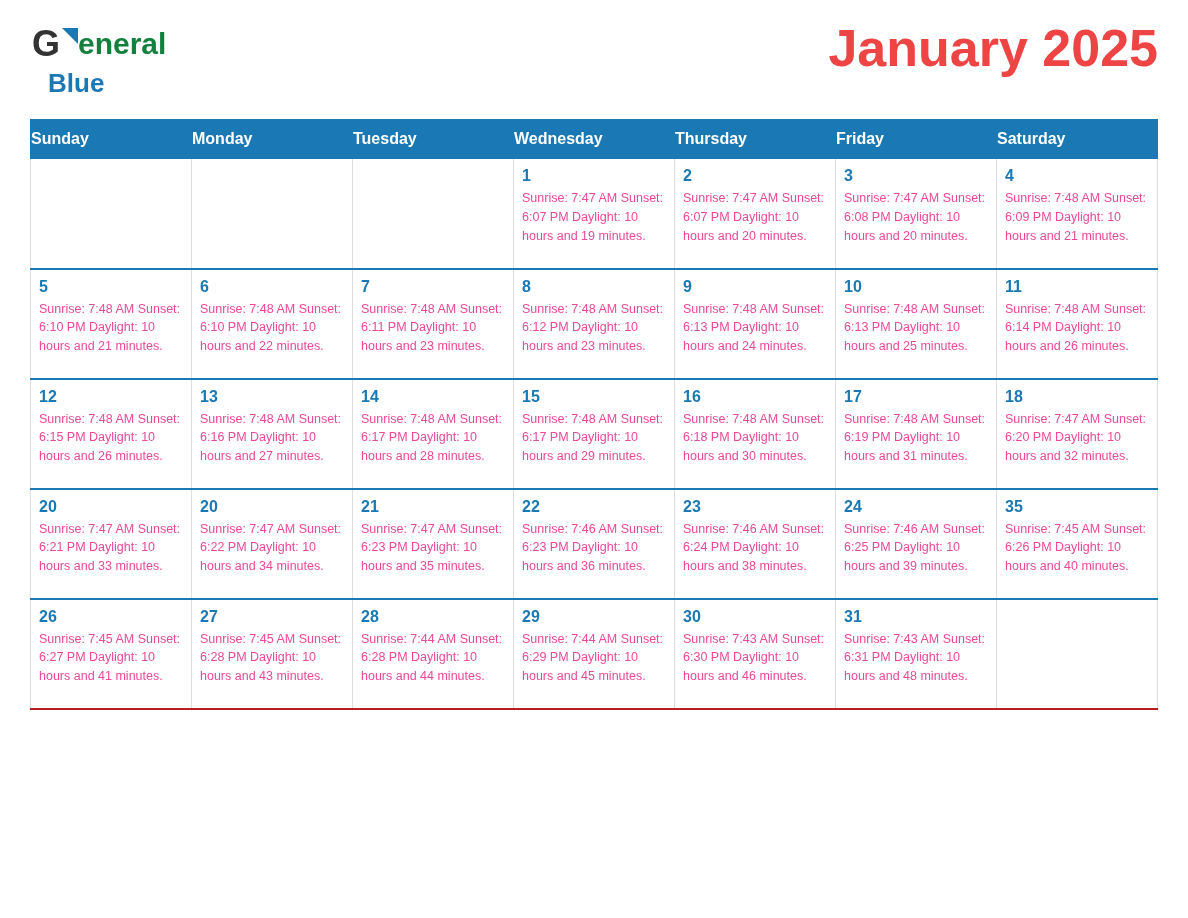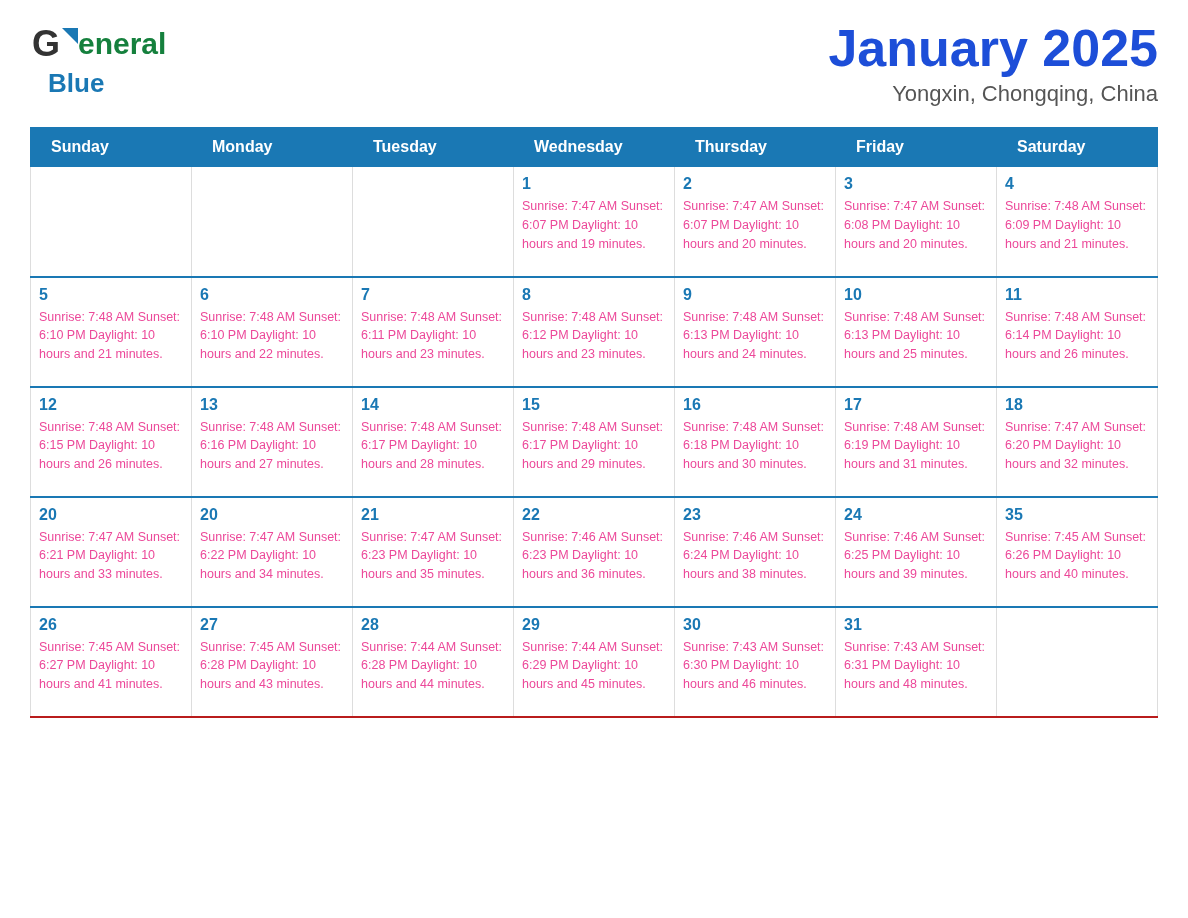--- a/index.html
+++ b/index.html
@@ -20,40 +20,40 @@
       display: flex;
       flex-direction: column;
       align-items: flex-start;
     }
     .title-section {
       text-align: right;
     }
     .month-title {
       font-size: 52px;
       font-weight: bold;
-      color: #1d4ed8;
+      color: #ef4444;
       line-height: 1.1;
     }
     .location-title {
       font-size: 22px;
       color: #555;
       margin-top: 4px;
     }
     table {
       width: 100%;
       border-collapse: collapse;
     }
     thead tr {
       background-color: #1a78b4;
     }
     thead th {
       color: #fff;
       font-size: 16px;
       font-weight: bold;
-      padding: 10px 20px;
+      padding: 10px 0;
       text-align: left;
       border: 1px solid #1a78b4;
     }
     tbody tr {
       border-bottom: 2px solid #1a78b4;
     }
     tbody td {
       vertical-align: top;
       padding: 8px;
       border-left: 1px solid #ddd;
@@ -97,21 +97,20 @@
         <polygon points="32,8 48,8 48,24" fill="#1a78b4"></polygon>
       </svg>
       <span style="font-size:30px;font-weight:bold;color:#15803d;font-family:Arial;">eneral</span>
     </div>
     <div style="margin-left:8px;">
       <span style="font-size:26px;font-weight:bold;color:#1a78b4;font-family:Arial;margin-left:10px;">Blue</span>
     </div>
   </div>
   <div class="title-section">
     <div class="month-title">January 2025</div>
-    <div class="location-title">Yongxin, Chongqing, China</div>
   </div>
 </div>
 
 <table>
   <thead>
     <tr>
     <th>Sunday</th>
         <th>Monday</th>
         <th>Tuesday</th>
         <th>Wednesday</th>

